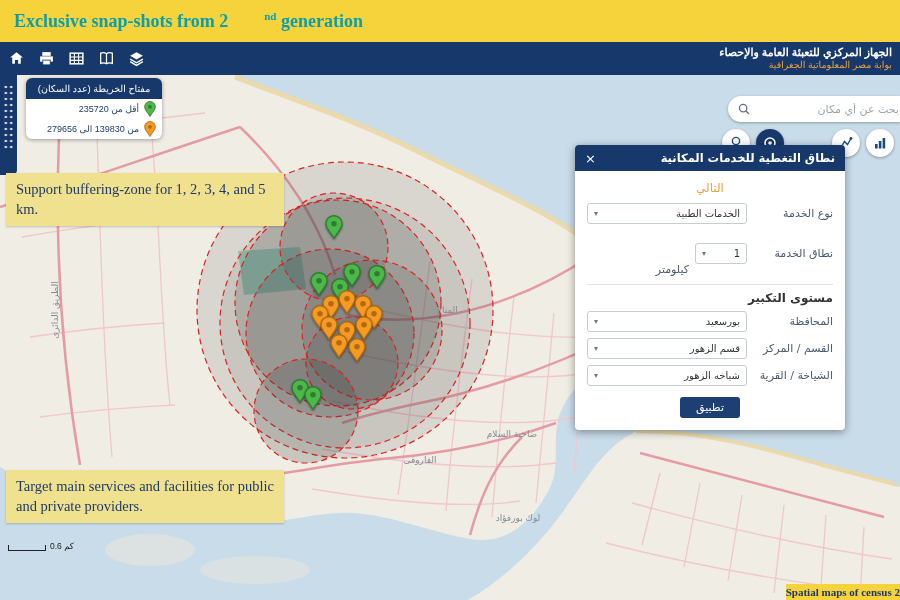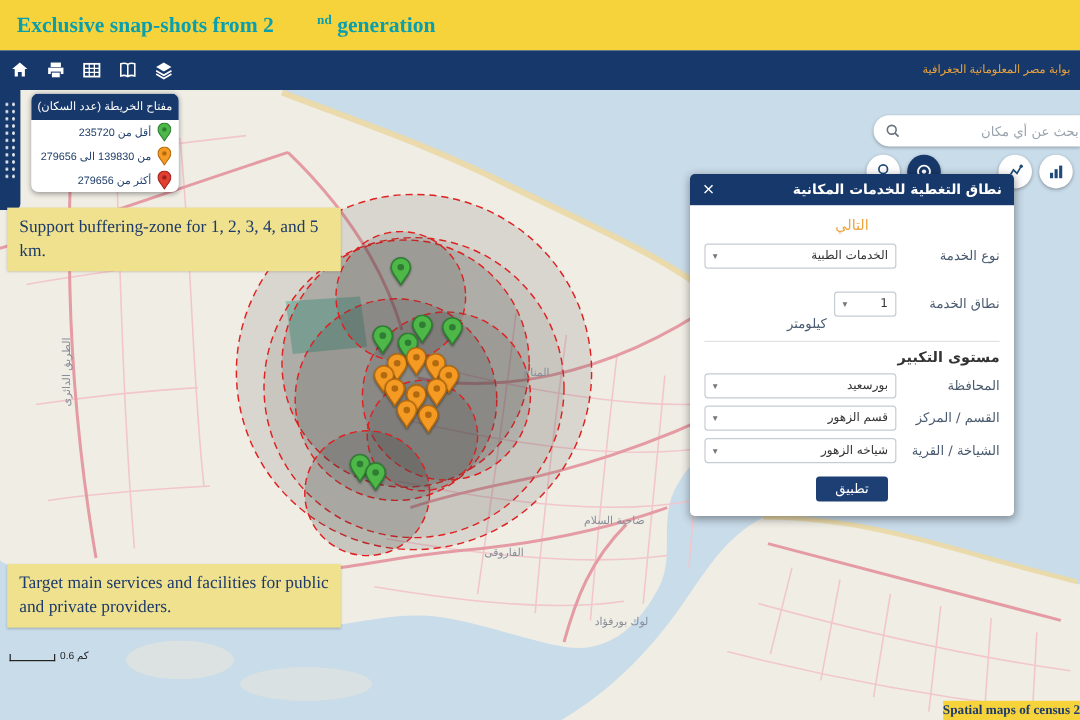--- a/index.html
+++ b/index.html
@@ -28,21 +28,21 @@
   .map-label{font-size:9px;fill:#868c96;text-anchor:middle;font-family:"DejaVu Sans",sans-serif;}
 
   .markers-layer{position:absolute;left:0;top:0;width:900px;height:525px;pointer-events:none;}
   .marker{position:absolute;transform:translate(-50%,-100%);filter:drop-shadow(0 1px 1px rgba(0,0,0,.45));pointer-events:auto;cursor:pointer;}
 
   
   .drawer-handle{position:absolute;left:0;top:0;width:17px;height:100px;background:#17386a;border-radius:0 0 5px 0;cursor:pointer;display:flex;justify-content:center;padding-top:9px;box-sizing:border-box;}
   .dots{width:11px;height:66px;background-image:radial-gradient(circle,rgba(255,255,255,.85) 1.1px,transparent 1.6px);background-size:5.5px 6px;}
 
   
-  .legend{position:absolute;left:26px;top:3px;width:123px;background:#fff;border-radius:6px;box-shadow:0 1px 4px rgba(0,0,0,.35);overflow:hidden;}
+  .legend{position:absolute;left:26px;top:3px;width:136px;background:#fff;border-radius:6px;box-shadow:0 1px 4px rgba(0,0,0,.35);overflow:hidden;}
   .legend-header{background:#17386a;color:#fff;font-size:9.5px;text-align:center;padding:5px 4px;}
   .legend-row{display:flex;align-items:center;gap:5px;padding:2px 6px;}
   .legend-label{font-size:9px;color:#22406b;}
   .legend-pin{display:inline-flex;}
 
   
   .note{position:absolute;background:#efe18e;color:#1d3a6b;font-family:"Liberation Serif",serif;font-size:14.5px;line-height:1.35;padding:7px 10px;max-width:258px;box-shadow:0 1px 2px rgba(0,0,0,.2);}
   .note1{left:6px;top:98px;}
   .note2{left:6px;top:395px;}
 
@@ -119,20 +119,21 @@
         </span>
       <span class="nav-icon">
           <svg viewBox="0 0 16 16">
             <path d="M8 2 L14 5.5 L8 9 L2 5.5 Z" fill="#fff"></path>
             <path d="M2 8.5 L8 12 L14 8.5" fill="none" stroke="#fff" stroke-width="1.3"></path>
             <path d="M2 11 L8 14.5 L14 11" fill="none" stroke="#fff" stroke-width="1.3"></path>
           </svg>
         </span>
     </div>
     <div class="org" dir="rtl">
+      <div class="org-title">الجهاز المركزي للتعبئة العامة والإحصاء</div>
       <div class="org-sub">بوابة مصر المعلوماتية الجغرافية</div>
     </div>
   </div>
 
   <div class="map">
     <svg id="map-svg" width="900" height="525" viewBox="0 0 900 525">
       <rect x="0" y="0" width="900" height="525" fill="#c9dcea"></rect>
       <ellipse cx="150" cy="475" rx="45" ry="16" fill="#e9e6da" opacity="0.6"></ellipse>
       <ellipse cx="255" cy="495" rx="55" ry="14" fill="#e9e6da" opacity="0.5"></ellipse>
       <path fill="#efede4" d="M0,0 L235,0 C300,25 360,45 425,78 C500,115 560,140 598,175 C625,200 632,235 612,268 C592,300 566,315 558,345 C552,372 562,395 546,420 C530,448 506,470 470,464 C430,457 392,440 352,438 C312,436 282,452 242,445 C202,438 172,418 132,428 C92,438 62,430 0,392 Z"></path>
@@ -282,29 +283,20 @@
           </div>
           <div class="legend-row">
             <span class="legend-pin">
               <svg width="12" height="16" viewBox="-12 -32 24 33">
                 <path d="M0,0 C-5,-9 -11,-13 -11,-20 A11,11 0 1 1 11,-20 C11,-13 5,-9 0,0 Z" fill="#f59a23" stroke="#b26a10" stroke-width="1.8"></path>
                 <circle cx="0" cy="-20" r="3.8" fill="#b26a10"></circle>
               </svg>
             </span>
             <span class="legend-label">من 139830 الى 279656</span>
           </div>
-          <div class="legend-row">
-            <span class="legend-pin">
-              <svg width="12" height="16" viewBox="-12 -32 24 33">
-                <path d="M0,0 C-5,-9 -11,-13 -11,-20 A11,11 0 1 1 11,-20 C11,-13 5,-9 0,0 Z" fill="#e23e32" stroke="#9c241c" stroke-width="1.8"></path>
-                <circle cx="0" cy="-20" r="3.8" fill="#9c241c"></circle>
-              </svg>
-            </span>
-            <span class="legend-label">أكثر من 279656</span>
-          </div>
         </div>
     </div>
 
     <div class="note note1">Support buffering-zone for 1, 2, 3, 4, and 5 km.</div>
     <div class="note note2">Target main services and facilities for public and private providers.</div>
 
     <div class="search">
       <span class="nav-icon" style="width:14px;height:14px;">
           <svg viewBox="0 0 16 16">
             <circle cx="7" cy="7" r="4.2" fill="none" stroke="#66707c" stroke-width="1.5"></circle>

